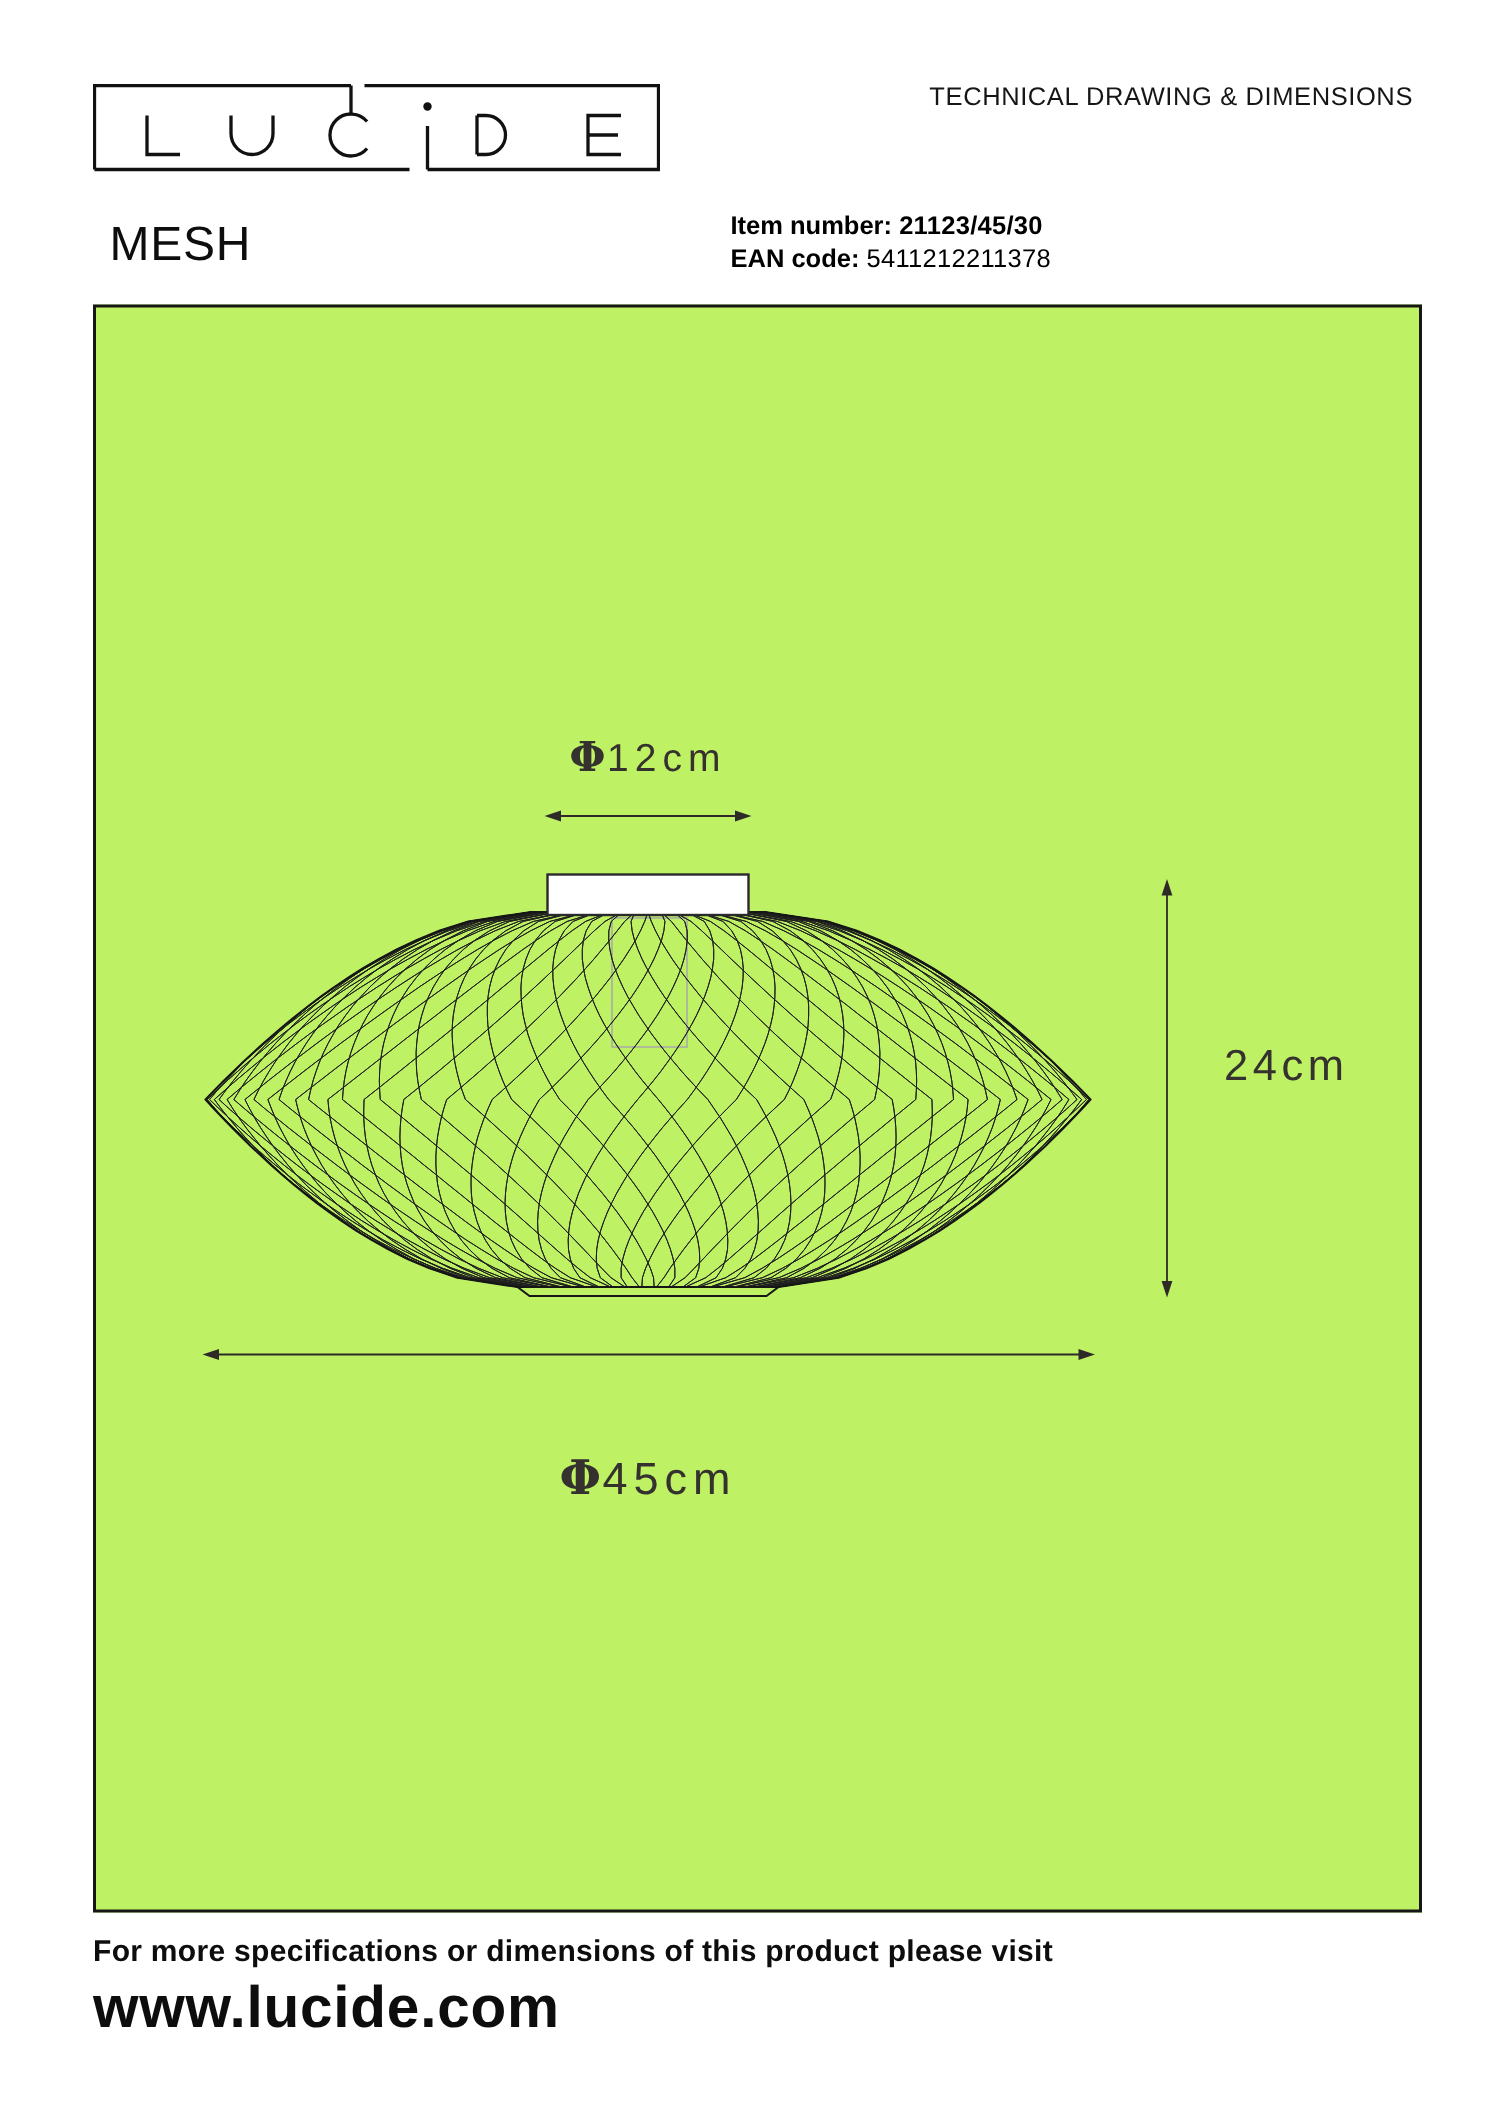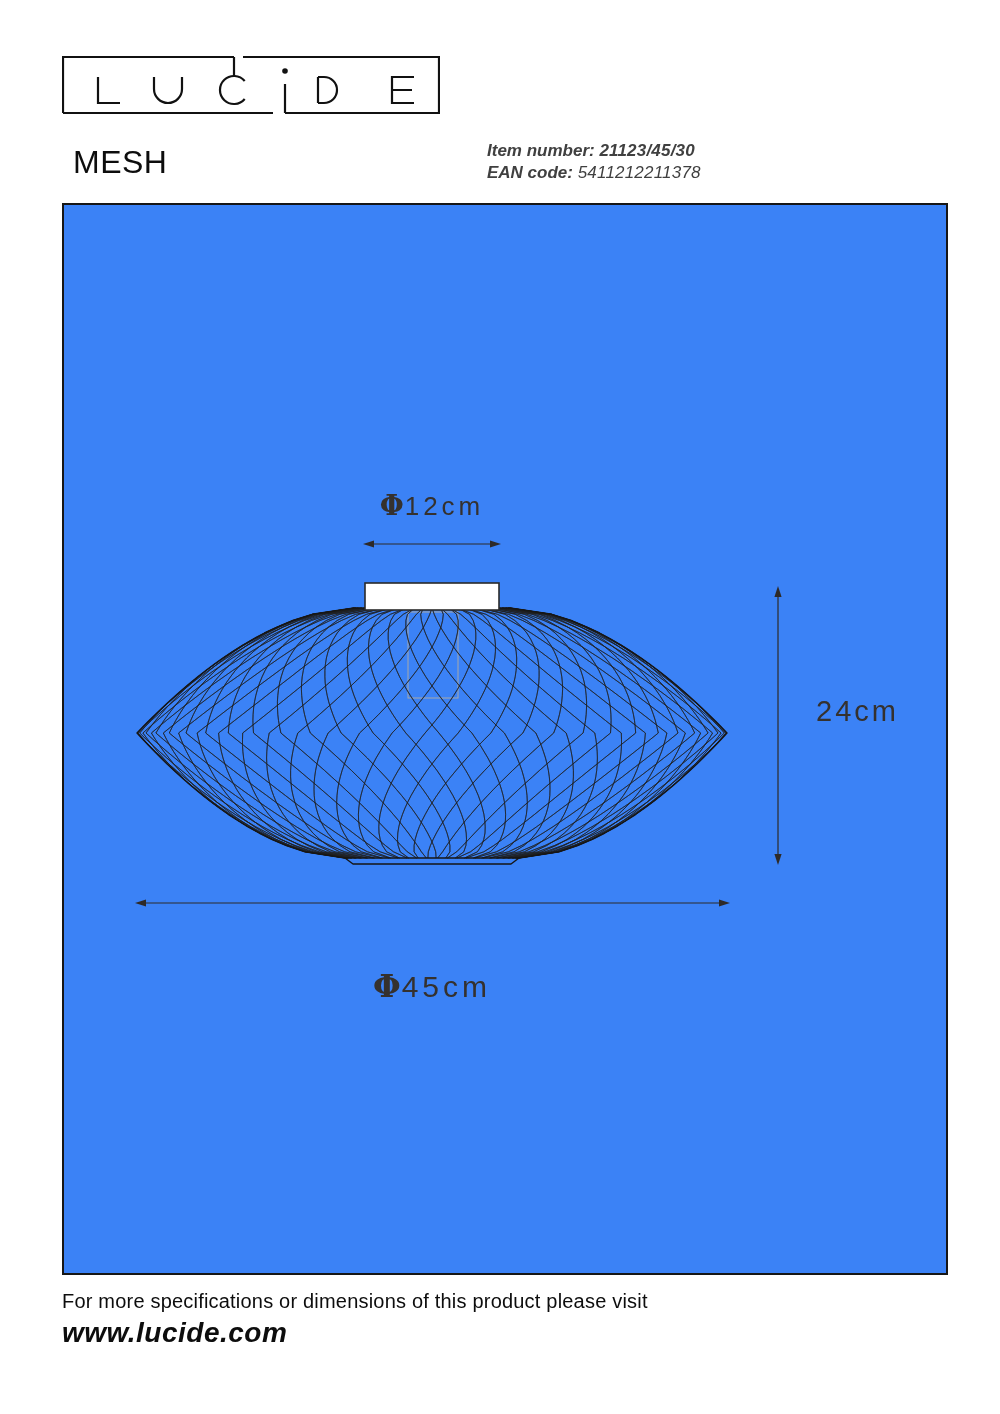--- a/index.html
+++ b/index.html
@@ -18,45 +18,45 @@
     position:absolute;top:55px;right:58px;
     font-size:17px;letter-spacing:0.4px;color:#161616;
     white-space:nowrap;
   }
   .product-name{
     position:absolute;left:73px;top:144px;
     font-size:32px;font-weight:normal;letter-spacing:0.5px;color:#0d0d0d;
   }
   .item-block{
     position:absolute;left:487px;top:140px;
-    font-size:17px;line-height:22px;color:#404040;font-style:italic;
+    font-size:17px;line-height:22px;color:#000000;
   }
   .item-block .lbl{font-weight:bold;}
   .item-block .val-bold{font-weight:bold;letter-spacing:0.2px;}
   .item-block .val{font-weight:normal;letter-spacing:0.2px;}
   
   .drawing-box{
     position:absolute;left:62px;top:203px;
     width:882px;height:1068px;
     border:2px solid #161616;
-    background:#3b82f6;
+    background:#bef264;
   }
   .dim-label{
     position:absolute;
     color:#35312e;
     white-space:nowrap;
   }
   .dim-canopy{left:270px;top:284px;width:196px;text-align:center;font-size:26px;letter-spacing:4px;}
   .dim-height{left:752px;top:490px;font-size:29px;letter-spacing:3px;}
   .dim-diameter{left:260px;top:762px;width:216px;text-align:center;font-size:30px;letter-spacing:4px;}
   .phi{font-family:"DejaVu Serif", serif;font-weight:bold;font-size:1.06em;letter-spacing:1px;}
   
   .footer{position:absolute;left:62px;top:1290px;color:#0d0d0d;}
-  .footer-line1{font-size:20px;font-weight:normal;letter-spacing:0.2px;}
-  .footer-line2{font-size:28px;font-weight:bold;margin-top:4px;letter-spacing:0.5px;font-style:italic;}
+  .footer-line1{font-size:20px;font-weight:bold;letter-spacing:0.2px;}
+  .footer-line2{font-size:39px;font-weight:bold;margin-top:4px;letter-spacing:0.5px;}
 </style>
 </head>
 <body>
 
 <div class="page">
 
   <svg class="logo-svg" width="378" height="60" viewBox="0 0 378 60">
     <g fill="none" stroke="#111" stroke-width="2.2" stroke-linecap="butt">
 
       <path d="M1,57 V1 H172"></path>
@@ -74,20 +74,21 @@
       <path d="M223,28 V57"></path>
 
       <path d="M256,21 V47 M256,21 H262 A13,13 0 0 1 262,47 H256"></path>
 
       <path d="M352,21 H330 V47 H352 M330,34 H350"></path>
     </g>
     <circle cx="223" cy="15" r="2.8" fill="#111"></circle>
   </svg>
   <span class="sr-only">LUCIDE</span>
 
+  <div class="doc-title">TECHNICAL DRAWING &amp; DIMENSIONS</div>
   <div class="product-name">MESH</div>
 
   <div class="item-block">
     <div>
       <span class="lbl">Item number:</span>
       <span class="val-bold">21123/45/30</span>
     </div>
     <div>
       <span class="lbl">EAN code:</span>
       <span class="val">5411212211378</span>

